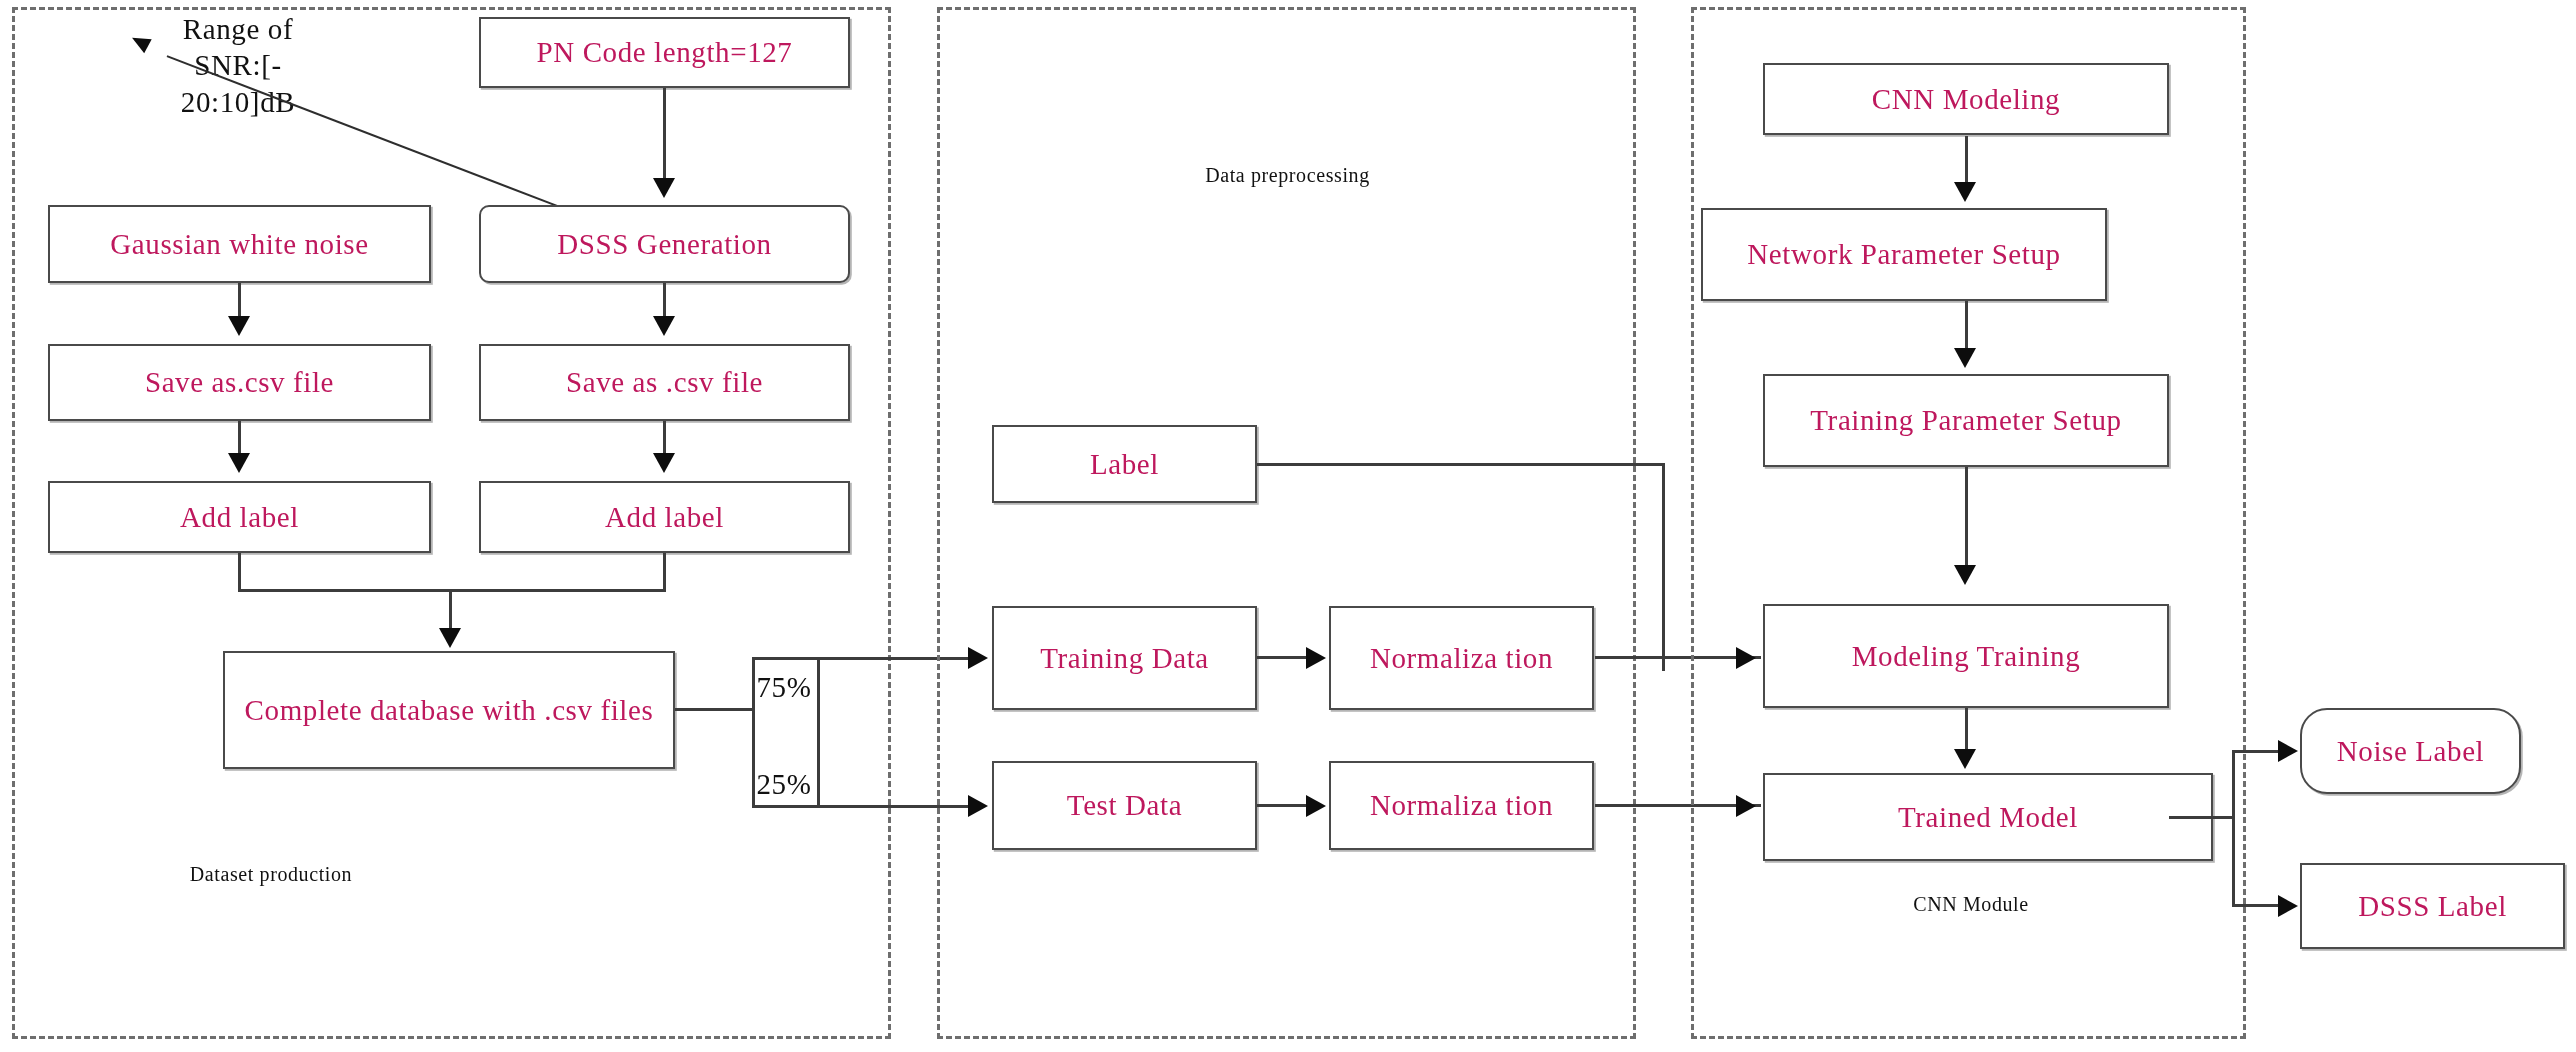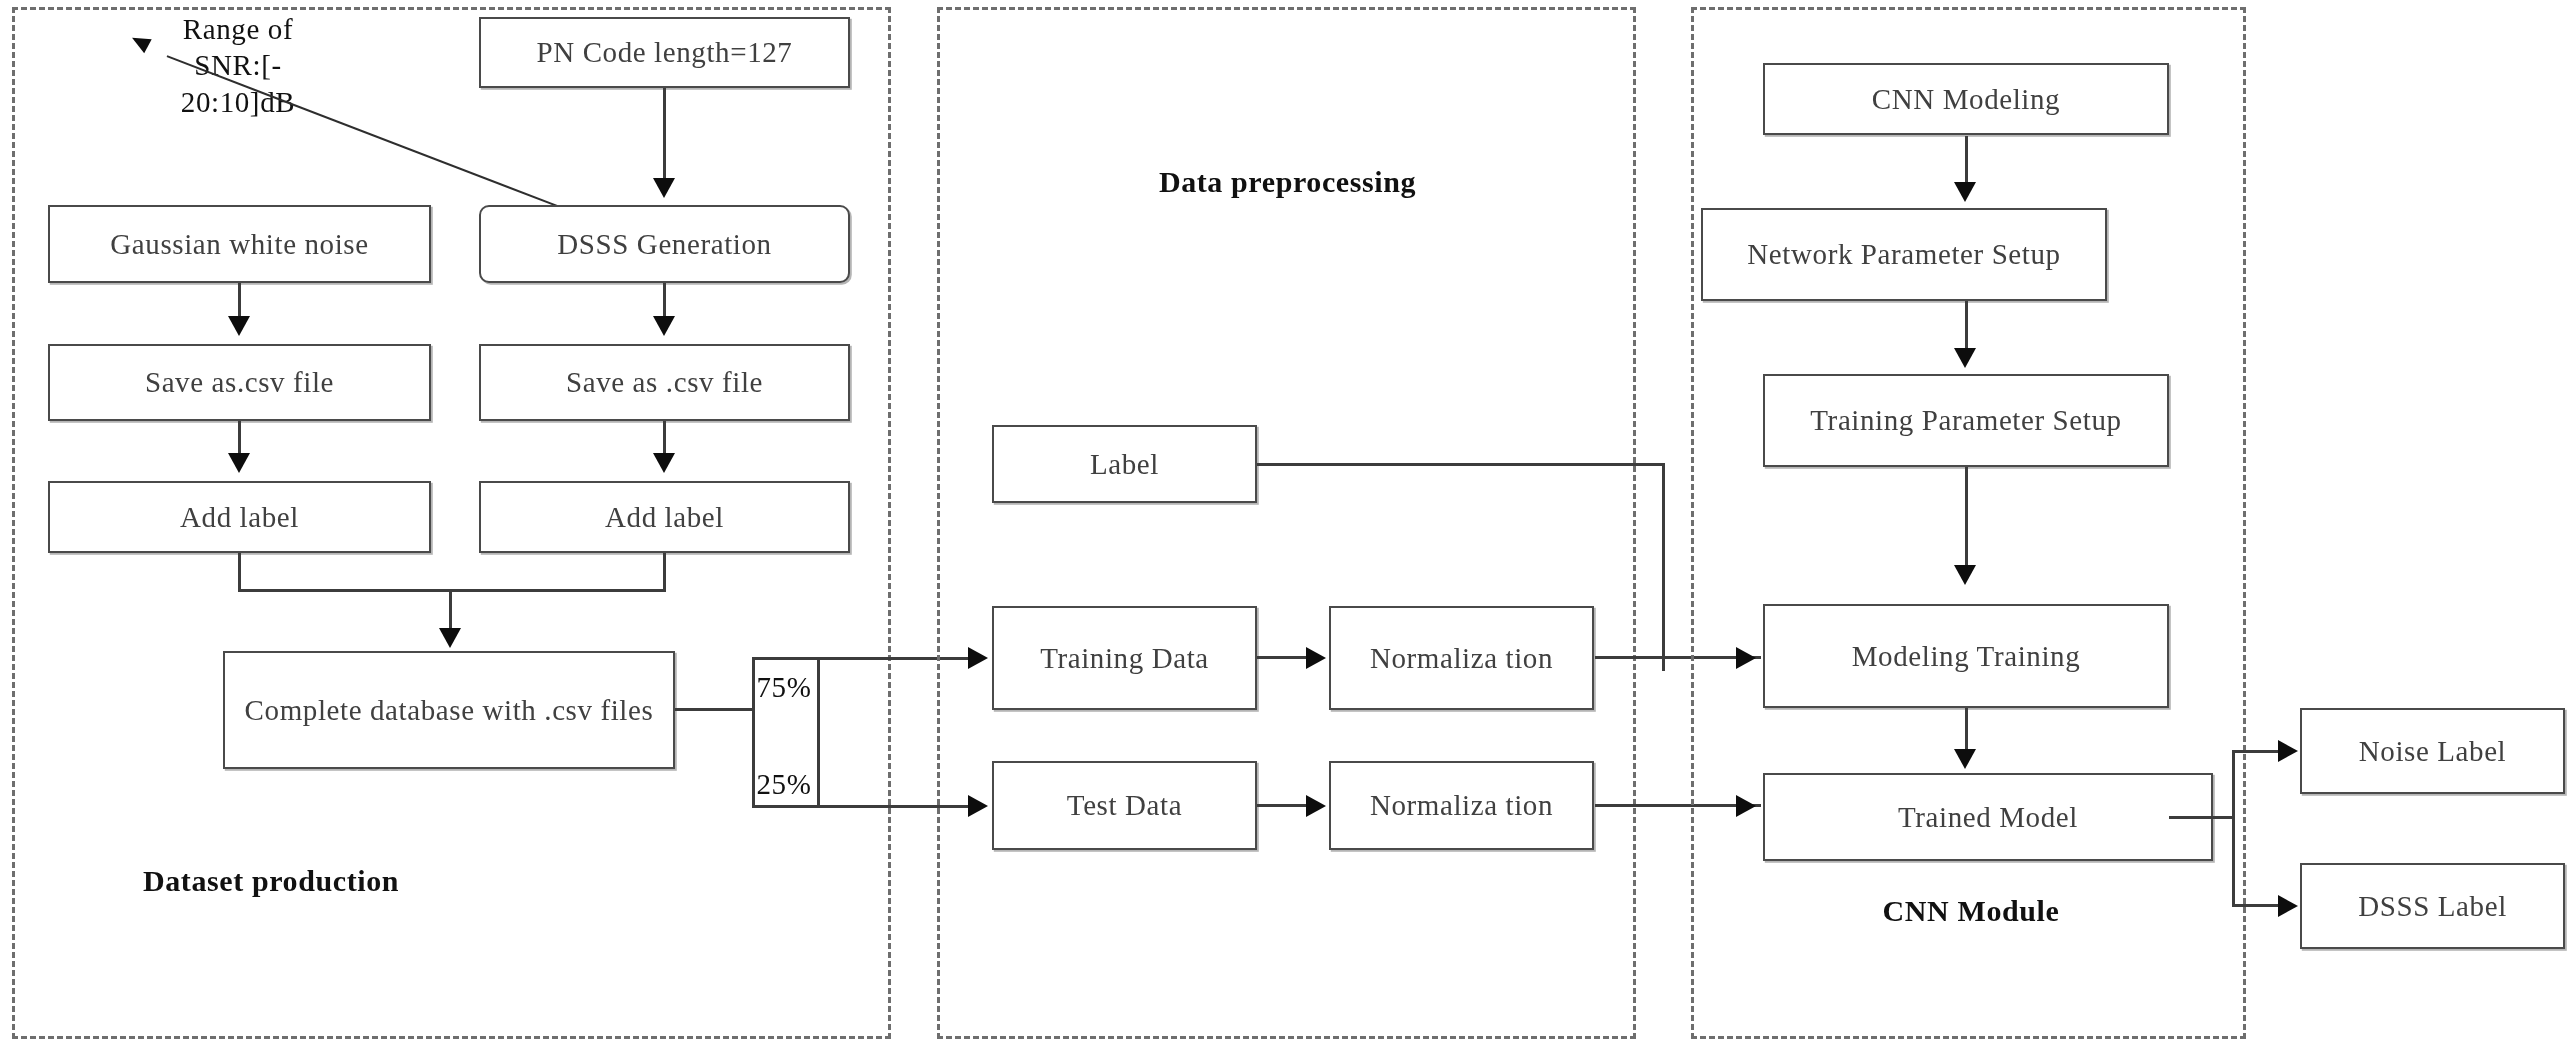--- a/index.html
+++ b/index.html
@@ -20,21 +20,21 @@
   
   .box{
     position:absolute;
     box-sizing:border-box;
     border:2.4px solid #4a4a4a;
     background:#ffffff;
     display:flex;
     align-items:center;
     justify-content:center;
     text-align:center;
-    color:#404040;
+    color:#be185d;
     line-height:1.18;
     letter-spacing:0.6px;
     box-shadow:1.8px 1.8px 0 rgba(120,120,120,.55);
   }
   .box span{display:block;width:100%;padding:0 4.8px;box-sizing:border-box;}
   
   .cap{
     position:absolute;
     color:#111111;
     text-align:center;
@@ -47,21 +47,21 @@
   .hln{height:3px;}
   .vln{width:3px;}
   .arw{position:absolute;width:0;height:0;}
   .arw-d{border-left:11.5px solid transparent;border-right:11.5px solid transparent;border-top:20.5px solid #0d0d0d;}
   .arw-r{border-top:11.5px solid transparent;border-bottom:11.5px solid transparent;border-left:20.5px solid #0d0d0d;}
   .arw-ul{ 
     border-top:8.4px solid transparent;border-bottom:8.4px solid transparent;border-right:18px solid #0d0d0d;
   }
   .diag{position:absolute;transform-origin:0 50%;height:2.4px;background:#2e2e2e;}
   .f48{font-size:29px;}
-  .f50{font-size:30px;font-weight:bold;}
+  .f50{font-size:20px;}
 </style>
 </head>
 <body>
 
 <div id="stage">
 
   <div class="panel" style="left:12px;top:7.2px;width:879px;height:1032px;"></div>
 
   <div class="cap f48" style="left:51px;top:11px;width:374px;">Range of
 SNR:[-
@@ -221,21 +221,21 @@
 
   <div class="cap f50" style="left:1778px;top:892px;width:386px;">CNN Module</div>
 
   <div class="ln hln" style="left:2169px;top:816px;width:66px;"></div>
   <div class="ln vln" style="left:2232px;top:750px;height:157px;"></div>
   <div class="ln hln" style="left:2232px;top:750px;width:54px;"></div>
   <div class="arw arw-r" style="left:2278px;top:740px;"></div>
   <div class="ln hln" style="left:2232px;top:904px;width:54px;"></div>
   <div class="arw arw-r" style="left:2278px;top:895px;"></div>
 
-  <div class="box f48" style="left:2300px;top:708px;width:265px;height:86px;">
+  <div class="box f48" style="left:2300px;top:708px;width:221px;height:86px;border-radius:27px;">
     <span>Noise
 Label</span>
   </div>
 
   <div class="box f48" style="left:2300px;top:863px;width:265px;height:86px;">
     <span>DSSS
 Label</span>
   </div>
 
 </div>

